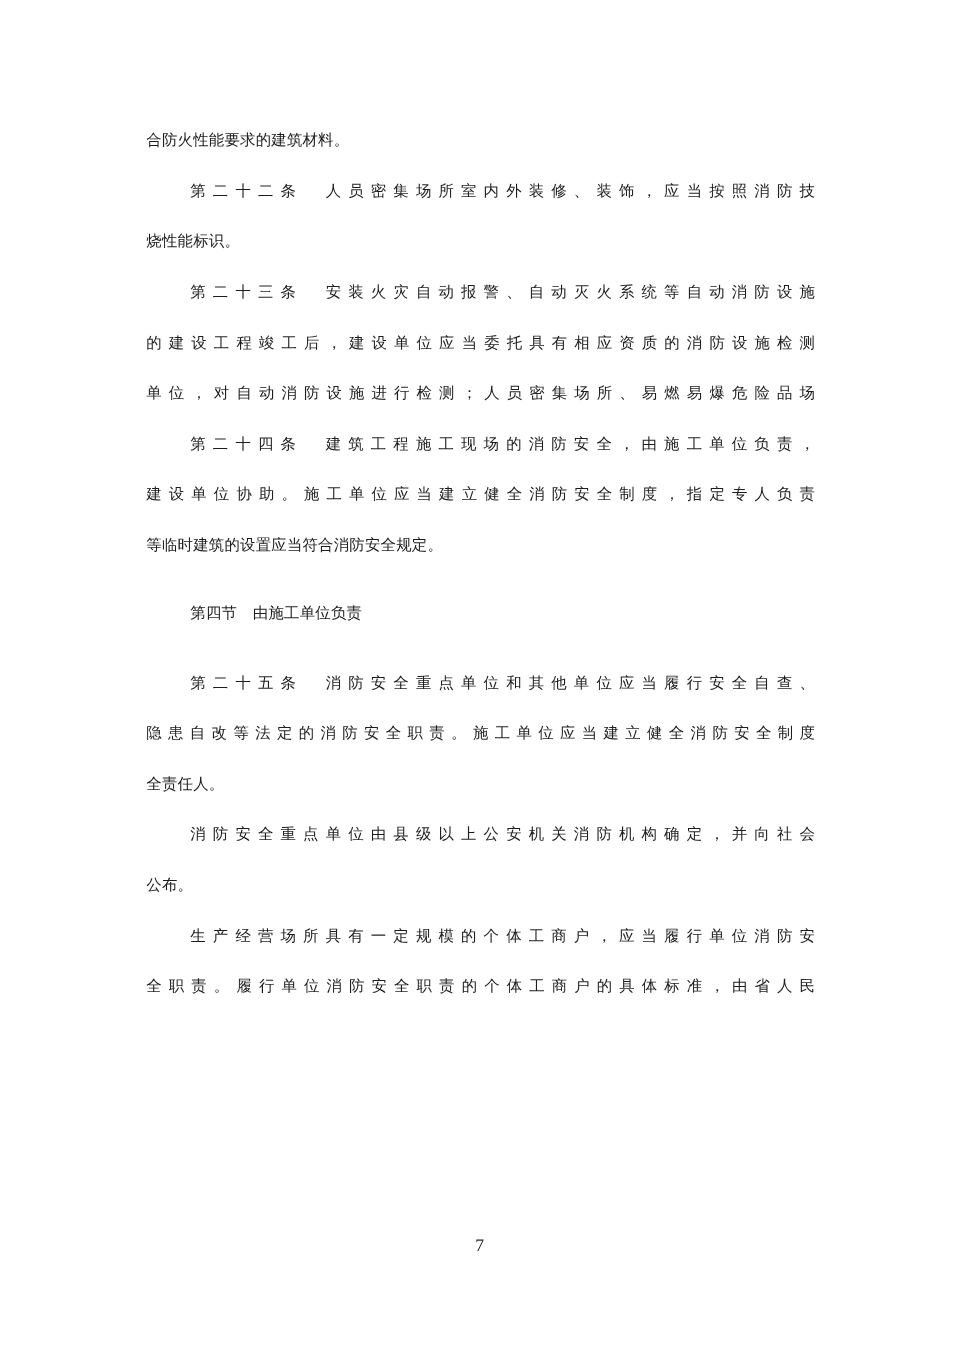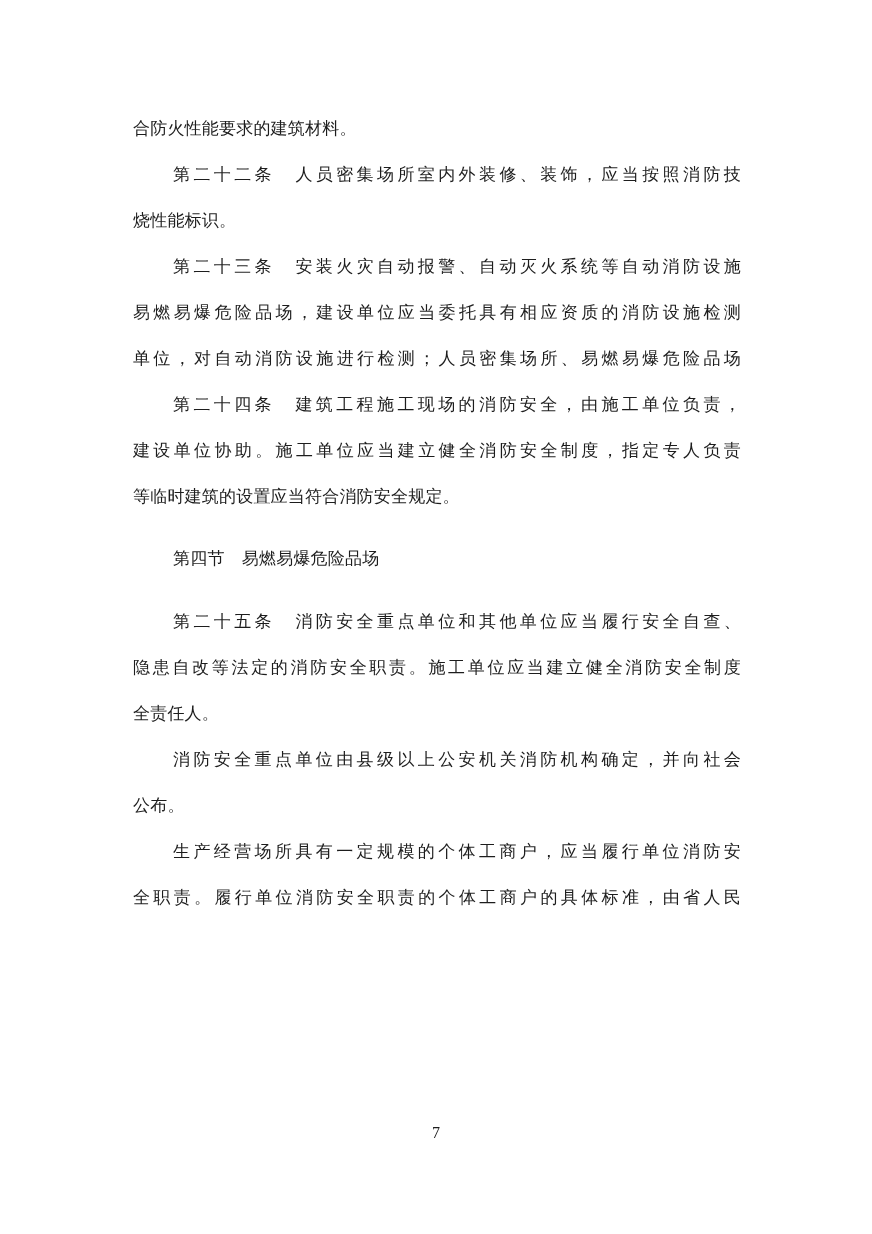--- a/index.html
+++ b/index.html
@@ -16,21 +16,21 @@
     color: #1d1d1d;
     overflow: hidden;
   }
   .text-block {
     position: absolute;
     left: 133px;
     top: 106px;
     width: 608px;
   }
   .line {
-    font-size: 17px;
+    font-size: 14px;
     height: 46px;
     line-height: 46px;
     letter-spacing: 0.2px;
     text-align: left;
     overflow: hidden;
   }
   .just {
     text-align: justify;
     text-align-last: justify;
     text-justify: inter-character;
@@ -56,26 +56,26 @@
 </style>
 </head>
 <body>
 
 <div class="page">
   <div class="text-block">
     <div class="line">合防火性能要求的建筑材料。</div>
     <div class="line indent just">第二十二条　人员密集场所室内外装修、装饰，应当按照消防技</div>
     <div class="line">烧性能标识。</div>
     <div class="line indent just">第二十三条　安装火灾自动报警、自动灭火系统等自动消防设施</div>
-    <div class="line just">易燃易爆危险品场，建设单位应当委托具有相应资质的消防设施检测</div>
+    <div class="line just">的建设工程竣工后，建设单位应当委托具有相应资质的消防设施检测</div>
     <div class="line just">单位，对自动消防设施进行检测；人员密集场所、易燃易爆危险品场</div>
     <div class="line indent just">第二十四条　建筑工程施工现场的消防安全，由施工单位负责，</div>
     <div class="line just">建设单位协助。施工单位应当建立健全消防安全制度，指定专人负责</div>
     <div class="line">等临时建筑的设置应当符合消防安全规定。</div>
-    <div class="line indent heading">第四节　易燃易爆危险品场</div>
+    <div class="line indent heading">第四节　由施工单位负责</div>
     <div class="line indent just">第二十五条　消防安全重点单位和其他单位应当履行安全自查、</div>
     <div class="line just">隐患自改等法定的消防安全职责。施工单位应当建立健全消防安全制度</div>
     <div class="line">全责任人。</div>
     <div class="line indent just">消防安全重点单位由县级以上公安机关消防机构确定，并向社会</div>
     <div class="line">公布。</div>
     <div class="line indent just">生产经营场所具有一定规模的个体工商户，应当履行单位消防安</div>
     <div class="line just">全职责。履行单位消防安全职责的个体工商户的具体标准，由省人民</div>
   </div>
 
   <div class="footer">7</div>

